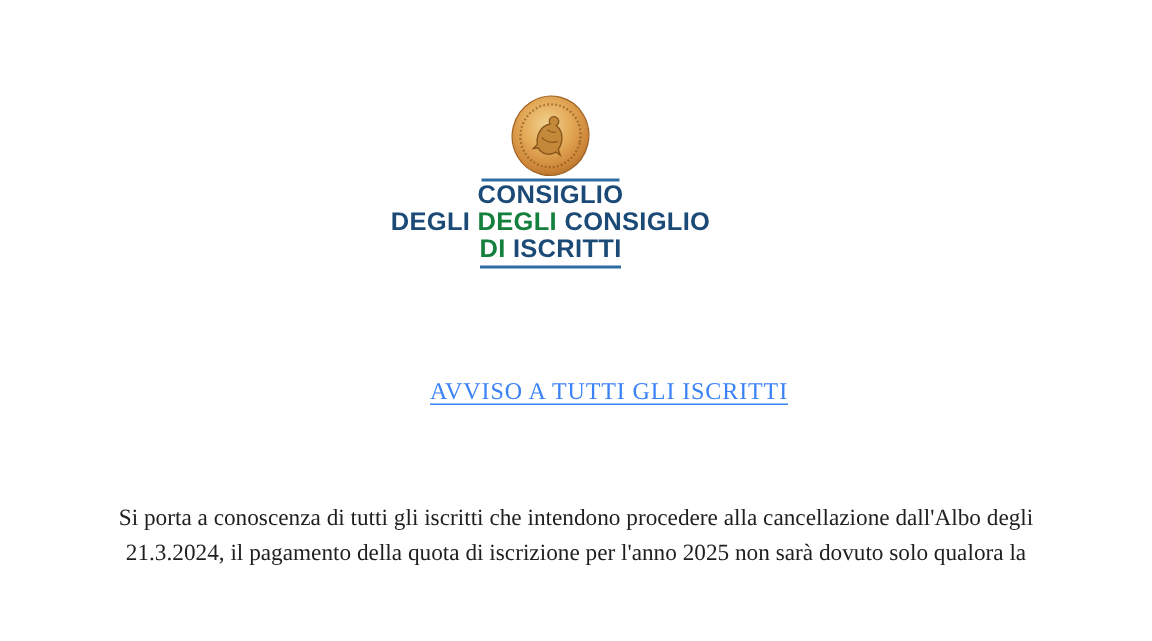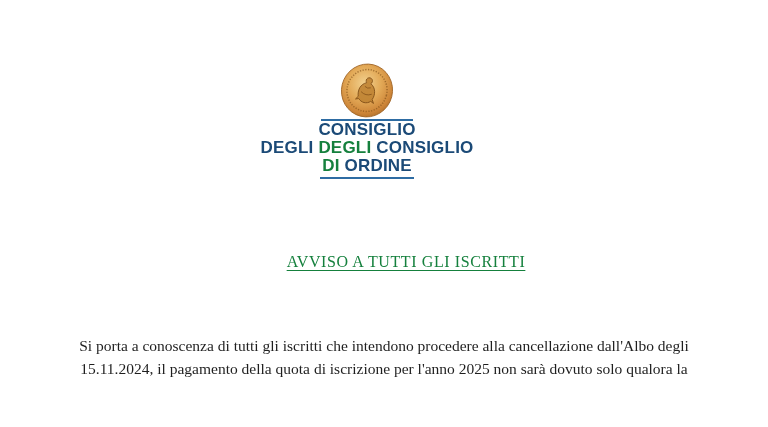--- a/index.html
+++ b/index.html
@@ -44,21 +44,21 @@
   .navy { color: #1b4a77; }
   .gray { color: #15803d; }
   .notice-title {
     margin-top: 74px;
     text-align: center;
     font-family: "Liberation Serif", serif;
     font-weight: 400;
     font-size: 16px;
     line-height: 18px;
     letter-spacing: 0.6px;
-    color: #15803d;
+    color: #3b82f6;
     text-decoration: underline;
     text-underline-offset: 3px;
     margin-left: 44px;
   }
   .notice-body {
     margin-top: 64px;
     text-align: center;
     color: #1f1f1f;
   }
   .body-line {
@@ -90,25 +90,25 @@
         <path d="M21.5 30 q5.5 3.5 11 0 M24 24 q3 2 6 0" fill="none" stroke="#7c4a14" stroke-width="0.8" opacity="0.8"></path>
       </g>
     </svg>
 
     <div class="rule"></div>
 
     <div class="logo-line"><span class="navy">CONSIGLIO</span></div>
 
     <div class="logo-line"><span class="navy">DEGLI</span> <span class="gray">DEGLI</span> <span class="navy">CONSIGLIO</span></div>
 
-    <div class="logo-line"><span class="gray">DI</span> <span class="navy">ORDINE</span></div>
+    <div class="logo-line"><span class="gray">DI</span> <span class="navy">ISCRITTI</span></div>
 
     <div class="rule rule-bottom"></div>
   </div>
 
   <h1 class="notice-title">AVVISO A TUTTI GLI ISCRITTI</h1>
 
   <div class="notice-body">
     <div class="body-line">Si porta a conoscenza di tutti gli iscritti che intendono procedere alla cancellazione dall'Albo degli</div>
-    <div class="body-line">15.11.2024, il pagamento della quota di iscrizione per l'anno 2025 non sarà dovuto solo qualora la</div>
+    <div class="body-line">21.3.2024, il pagamento della quota di iscrizione per l'anno 2025 non sarà dovuto solo qualora la</div>
   </div>
 
 </div>
 
 </body></html>

